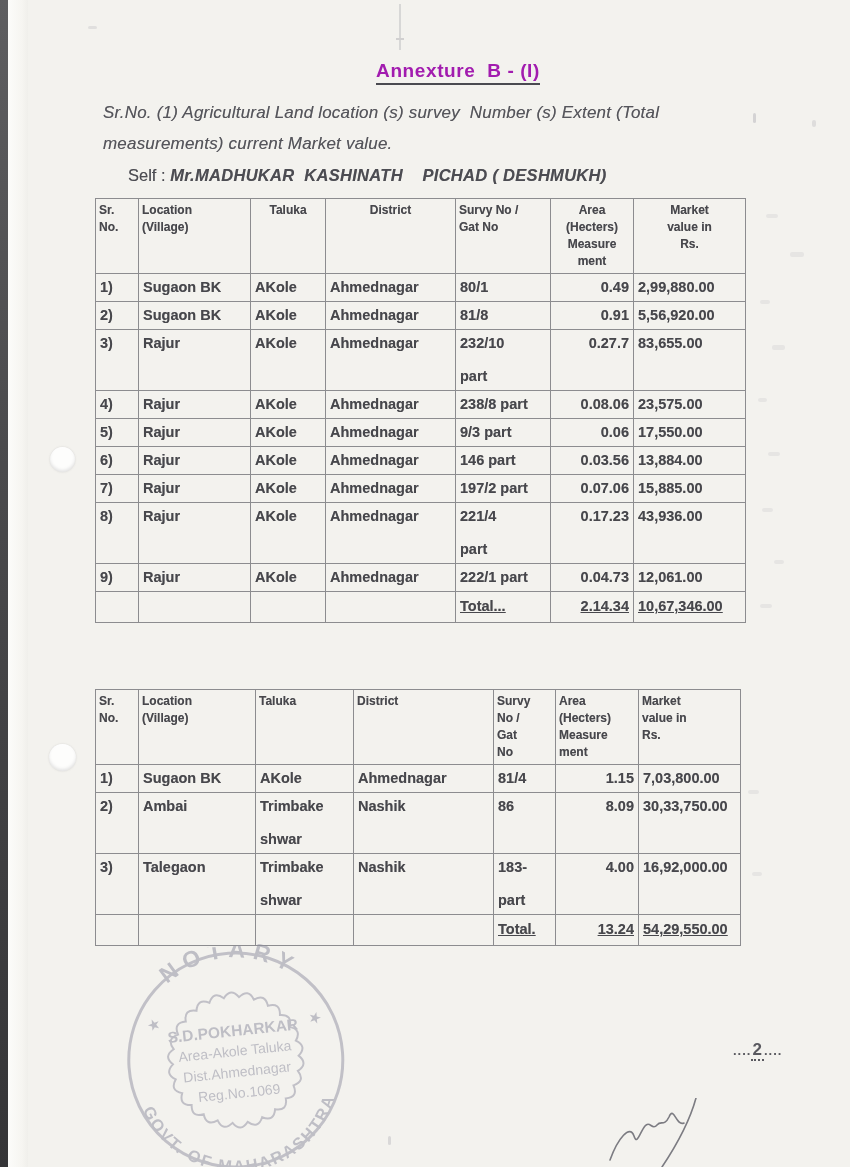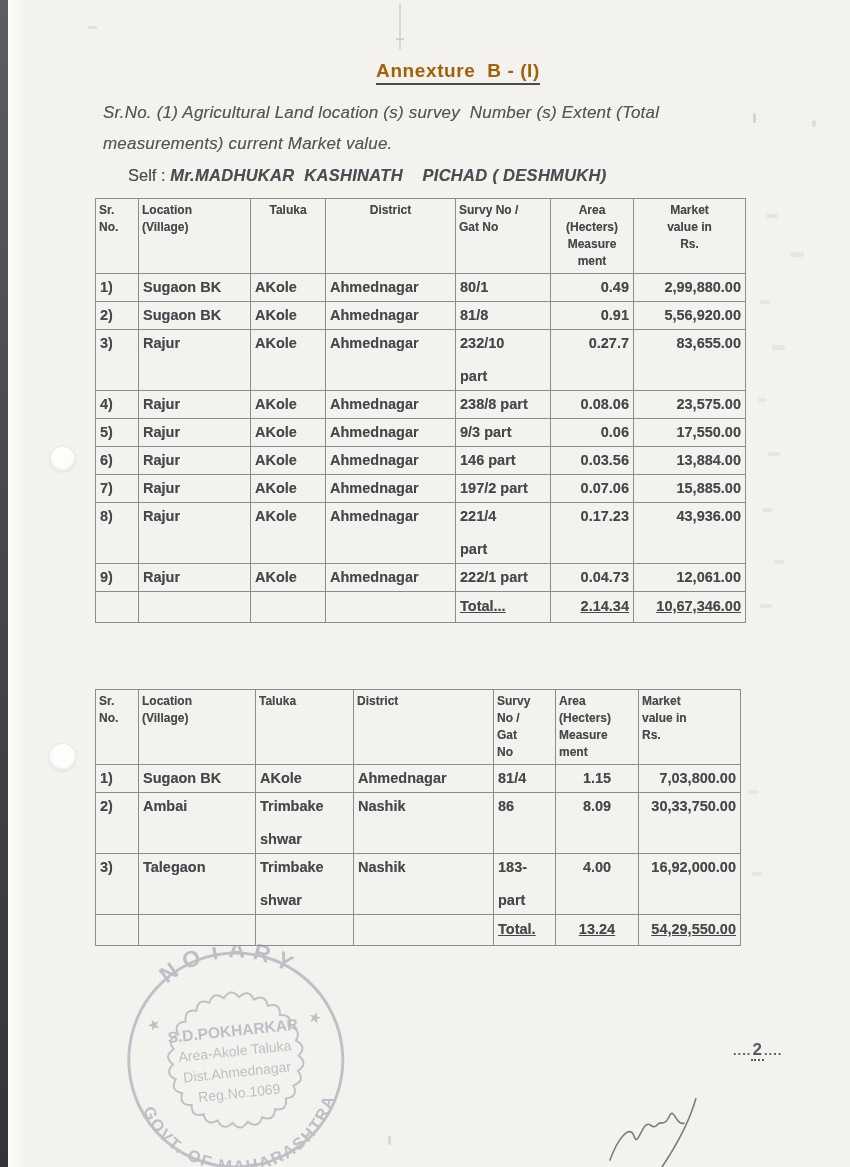--- a/index.html
+++ b/index.html
@@ -14,21 +14,21 @@
   .edge-light{position:absolute;left:8px;top:0;bottom:0;width:20px;
     background:linear-gradient(90deg,#fcfcfa,#f6f5f1 70%,#f0efeb);}
   .punch-hole{position:absolute;border-radius:50%;background:#fdfdfc;
     box-shadow:inset 0 -2px 3px rgba(120,120,125,.18), inset 0 1px 2px rgba(255,255,255,.9), 0 0 2px rgba(120,120,125,.25);}
   .hole1{left:50px;top:447px;width:25px;height:25px;}
   .hole2{left:49px;top:744px;width:27px;height:27px;}
 
   .pre{white-space:pre-wrap;}
 
   .title-wrap{position:absolute;left:0;right:0;top:60px;text-align:center;padding-left:66px;}
-  .title{display:inline-block;font-size:19px;font-weight:700;letter-spacing:.6px;color:#a16207;
+  .title{display:inline-block;font-size:19px;font-weight:700;letter-spacing:.6px;color:#a21caf;
     border-bottom:2.5px solid #4a4a50;padding-bottom:1px;}
 
   .intro{position:absolute;left:103px;top:97px;width:690px;font-size:17px;line-height:31px;
     color:#55555b;letter-spacing:.2px;text-shadow:0 0 .5px rgba(85,85,92,.55);font-style:italic;}
 
   .self-heading{position:absolute;left:128px;top:166px;font-size:16.5px;color:#4c4c52;
     text-shadow:0 0 .4px rgba(76,76,82,.5);}
   .self-heading .name{font-weight:700;letter-spacing:.3px;font-style:italic;}
 
   table.land{position:absolute;border-collapse:collapse;table-layout:fixed;
@@ -37,22 +37,22 @@
   table.land th{font-size:12px;line-height:17px;font-weight:700;padding:3px 3px;white-space:pre-wrap;}
   table.land td{font-size:14.5px;line-height:19px;font-weight:700;padding:4px 4px;}
   .t1{left:95px;top:198px;width:650px;}
   .t2{left:95px;top:689px;width:645px;}
   .t2 td{font-size:15px;}
   th.al{text-align:left;padding-left:8px;}
   th.ac{text-align:center;}
   td.c-sr{padding-left:7px;}
   td.c-loc,td.c-tal,td.c-dis,td.c-sur{padding-left:8px;}
   td.c-area{text-align:right;padding-right:8px;}
-  .t2 td.c-area{text-align:center;padding-right:4px;}
-  td.c-val{text-align:right;padding-right:7px;}
+  .t2 td.c-area{text-align:right;padding-right:4px;}
+  td.c-val{text-align:left;padding-right:7px;}
   .l2{margin-top:14px;}
   .l2:empty{display:none;}
   tr.total td{height:21px;padding-top:5px;text-decoration:underline;}
 
   .spouse-heading{position:absolute;left:97px;top:655px;font-size:17px;font-weight:700;
     letter-spacing:.2px;color:#4a4a50;text-shadow:0 0 .4px rgba(74,74,80,.5);}
 
   .stamp{position:absolute;left:110px;top:946px;opacity:.52;transform:rotate(-4deg);}
   .stamp text{fill:#8f8fa0;}
   .stamp .ring{stroke:#9494a4;fill:none;}

